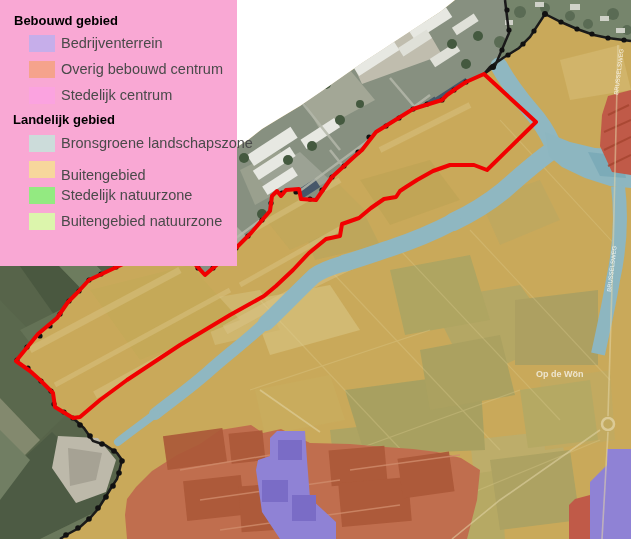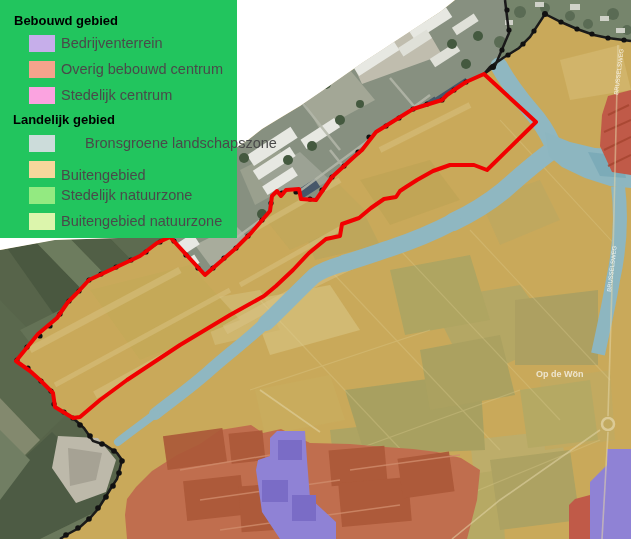--- a/index.html
+++ b/index.html
@@ -324,37 +324,37 @@
   </g>
 
   <polygon points="484,74 536,122 487,170 474,165 450,165 433,171 417,180 406,187 400,191 396,197 384,199 371,208 359,218 342,224 340,236 326,239 309,253 293,270 276,286 264,296 230,315 180,345 127,380 100,400 80,417 73,418 55,407 53,393 40,380 30,371 16,361 38,334 57,318 68,302 77,293 89,280 140,256 157,243 170,237 205,275 235,249 251,233 270,211 272,196 277,191 281,196 286,190 299,189 301,199 316,200 332,177 355,156 362,150 376,132 413,109 442,100 447,95 454,90 466,82" fill="none" stroke="#f10000" stroke-width="4" stroke-linejoin="round"></polygon>
 
   <text x="536" y="377" font-size="9" font-weight="bold" fill="#efe9d6" opacity="0.95">Op de Wön</text>
 
   <text x="618" y="95" font-size="6" fill="#ffffff" opacity="0.85" transform="rotate(-83 618 95)">BRUSSELSWEG</text>
   <text x="611" y="292" font-size="6" fill="#ffffff" opacity="0.85" transform="rotate(-83 611 292)">BRUSSELSWEG</text>
 </svg>
 
-<div style="position:absolute;left:0;top:0;width:237px;height:238px;background:#22c55e;">
+<div style="position:absolute;left:0;top:0;width:237px;height:266px;background:#f9a8d4;">
 
   <div class="lh" style="left:14px;top:13px;">Bebouwd gebied</div>
 
   <div class="sw" style="left:29px;top:35px;background:#c6aeea;"></div>
   <div class="lt" style="left:61px;top:35px;">Bedrijventerrein</div>
 
   <div class="sw" style="left:29px;top:61px;background:#f5a38c;"></div>
   <div class="lt" style="left:61px;top:61px;">Overig bebouwd centrum</div>
 
   <div class="sw" style="left:29px;top:87px;background:#fba3e0;"></div>
   <div class="lt" style="left:61px;top:87px;">Stedelijk centrum</div>
 
   <div class="lh" style="left:13px;top:112px;">Landelijk gebied</div>
 
   <div class="sw" style="left:29px;top:135px;background:#ccdcda;"></div>
-  <div class="lt" style="left:61px;top:135px;margin-left:24px;">Bronsgroene landschapszone</div>
+  <div class="lt" style="left:61px;top:135px;">Bronsgroene landschapszone</div>
 
   <div class="sw" style="left:29px;top:161px;background:#f7d79c;"></div>
   <div class="lt" style="left:61px;top:167px;">Buitengebied</div>
 
   <div class="sw" style="left:29px;top:187px;background:#93ea81;"></div>
   <div class="lt" style="left:61px;top:187px;">Stedelijk natuurzone</div>
 
   <div class="sw" style="left:29px;top:213px;background:#dcf5ac;"></div>
   <div class="lt" style="left:61px;top:213px;">Buitengebied natuurzone</div>
 </div>

